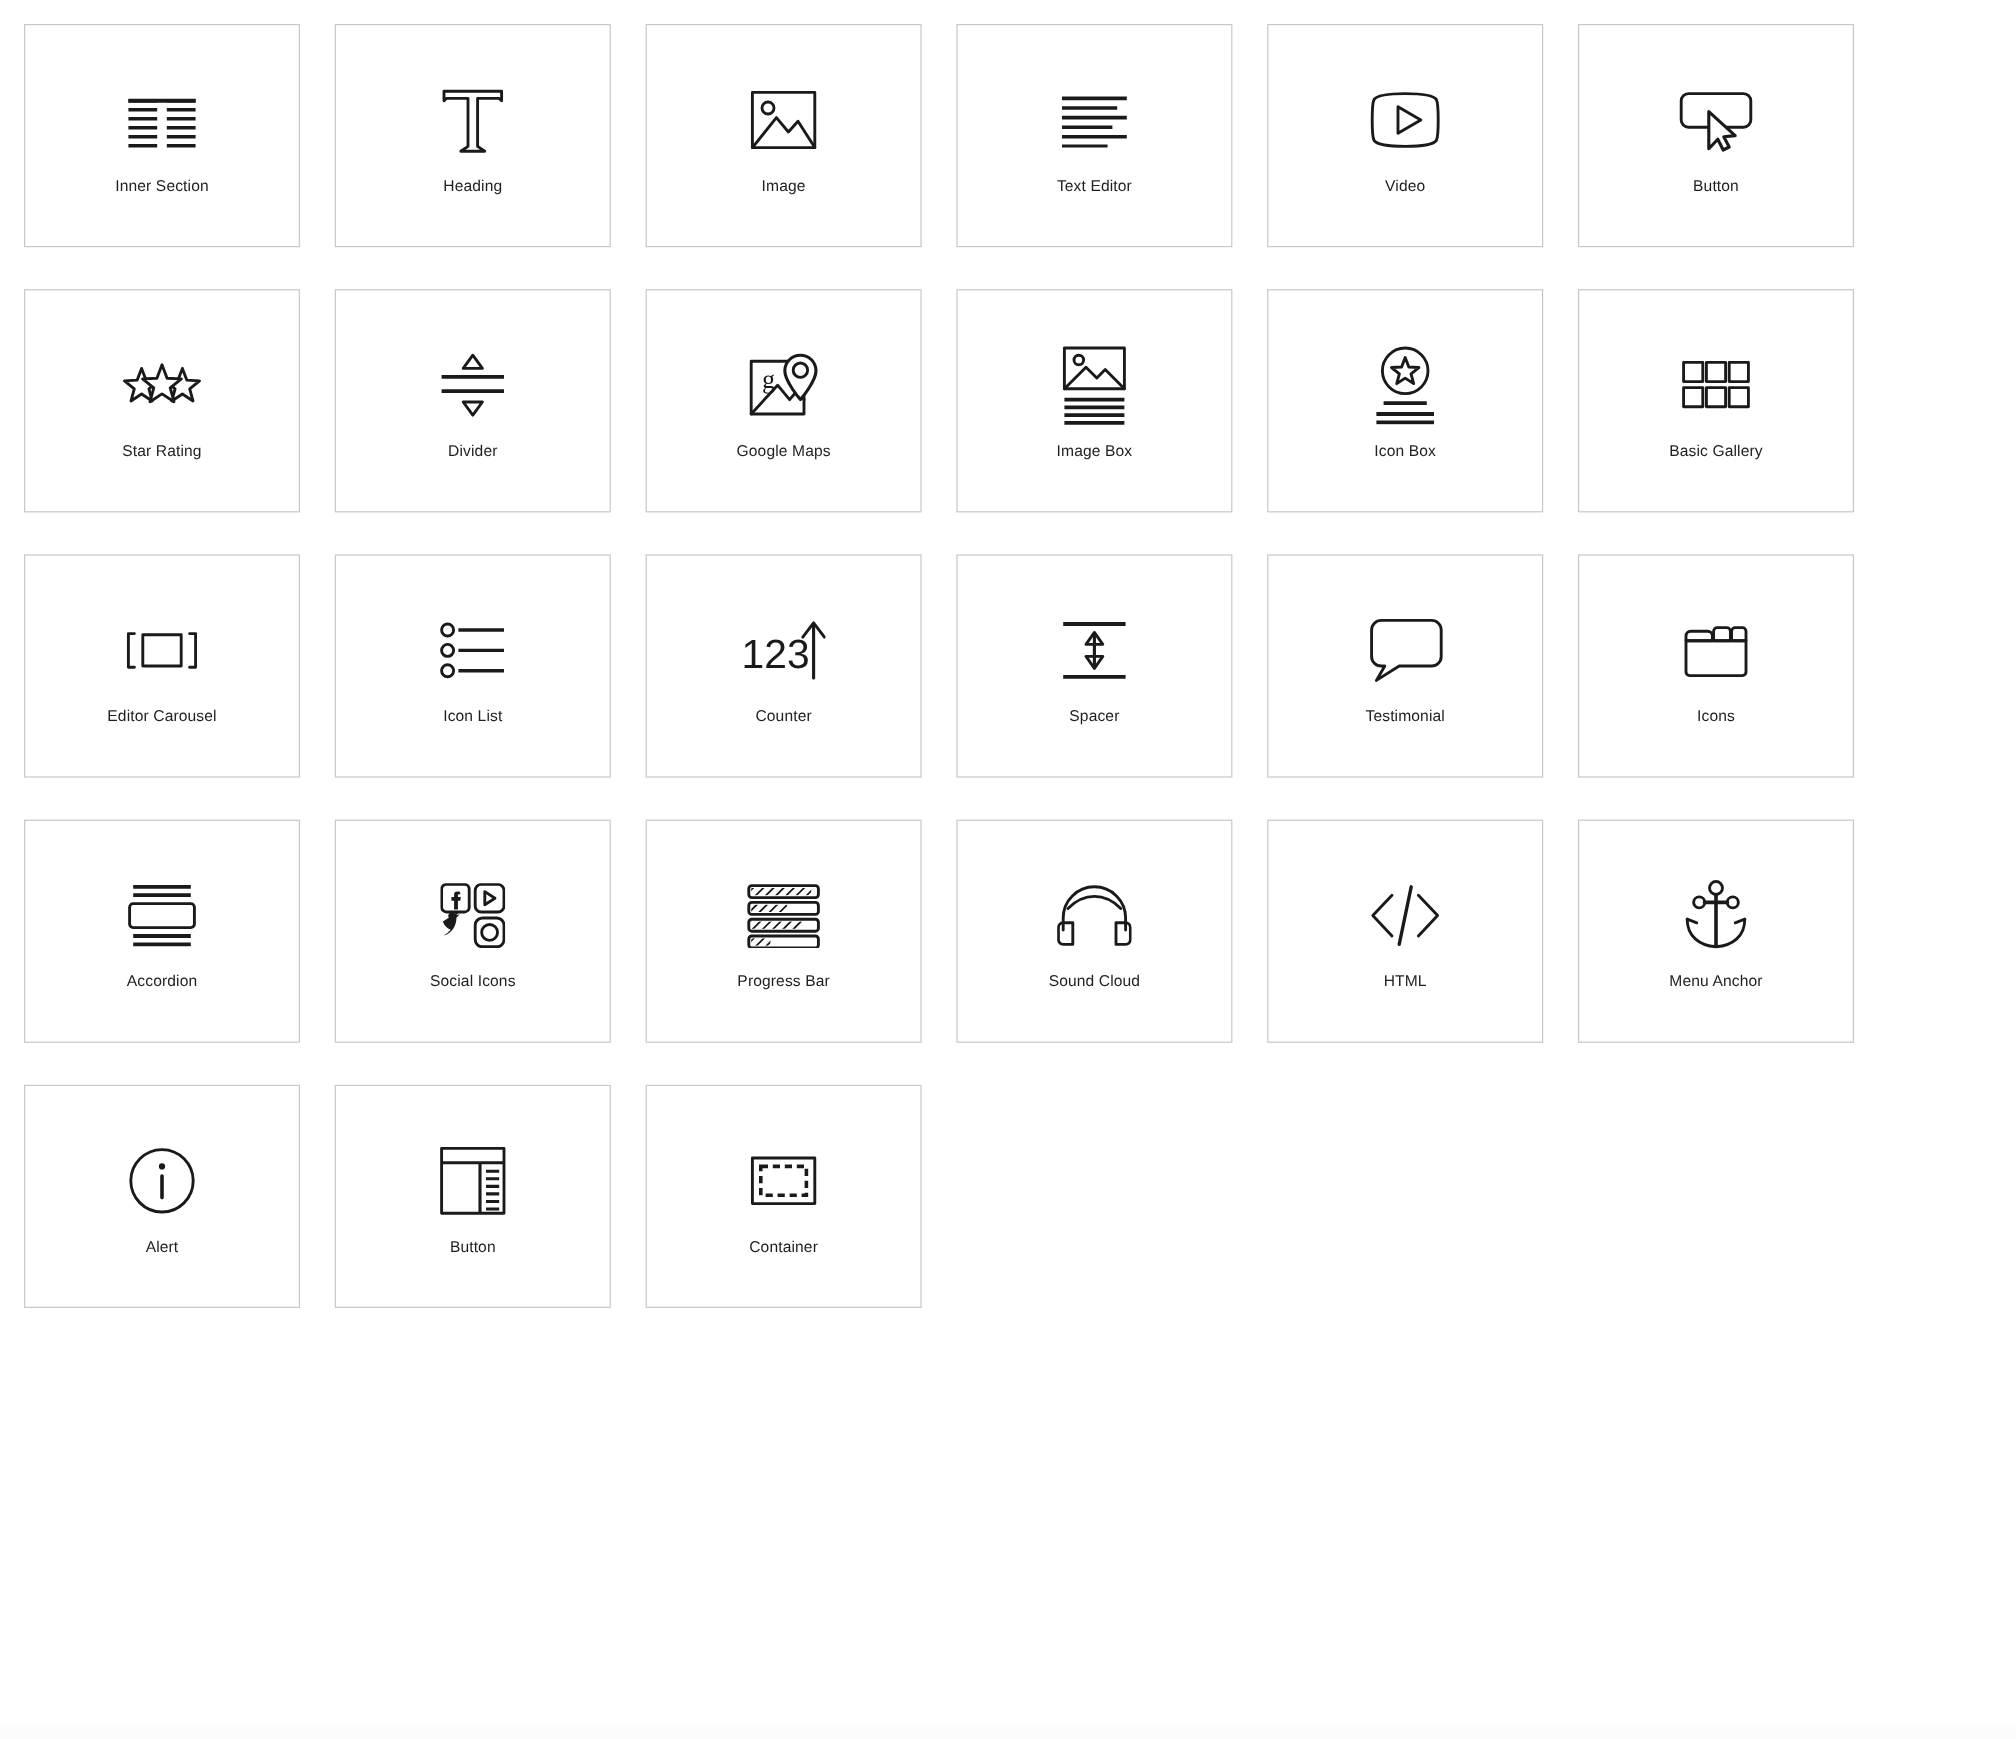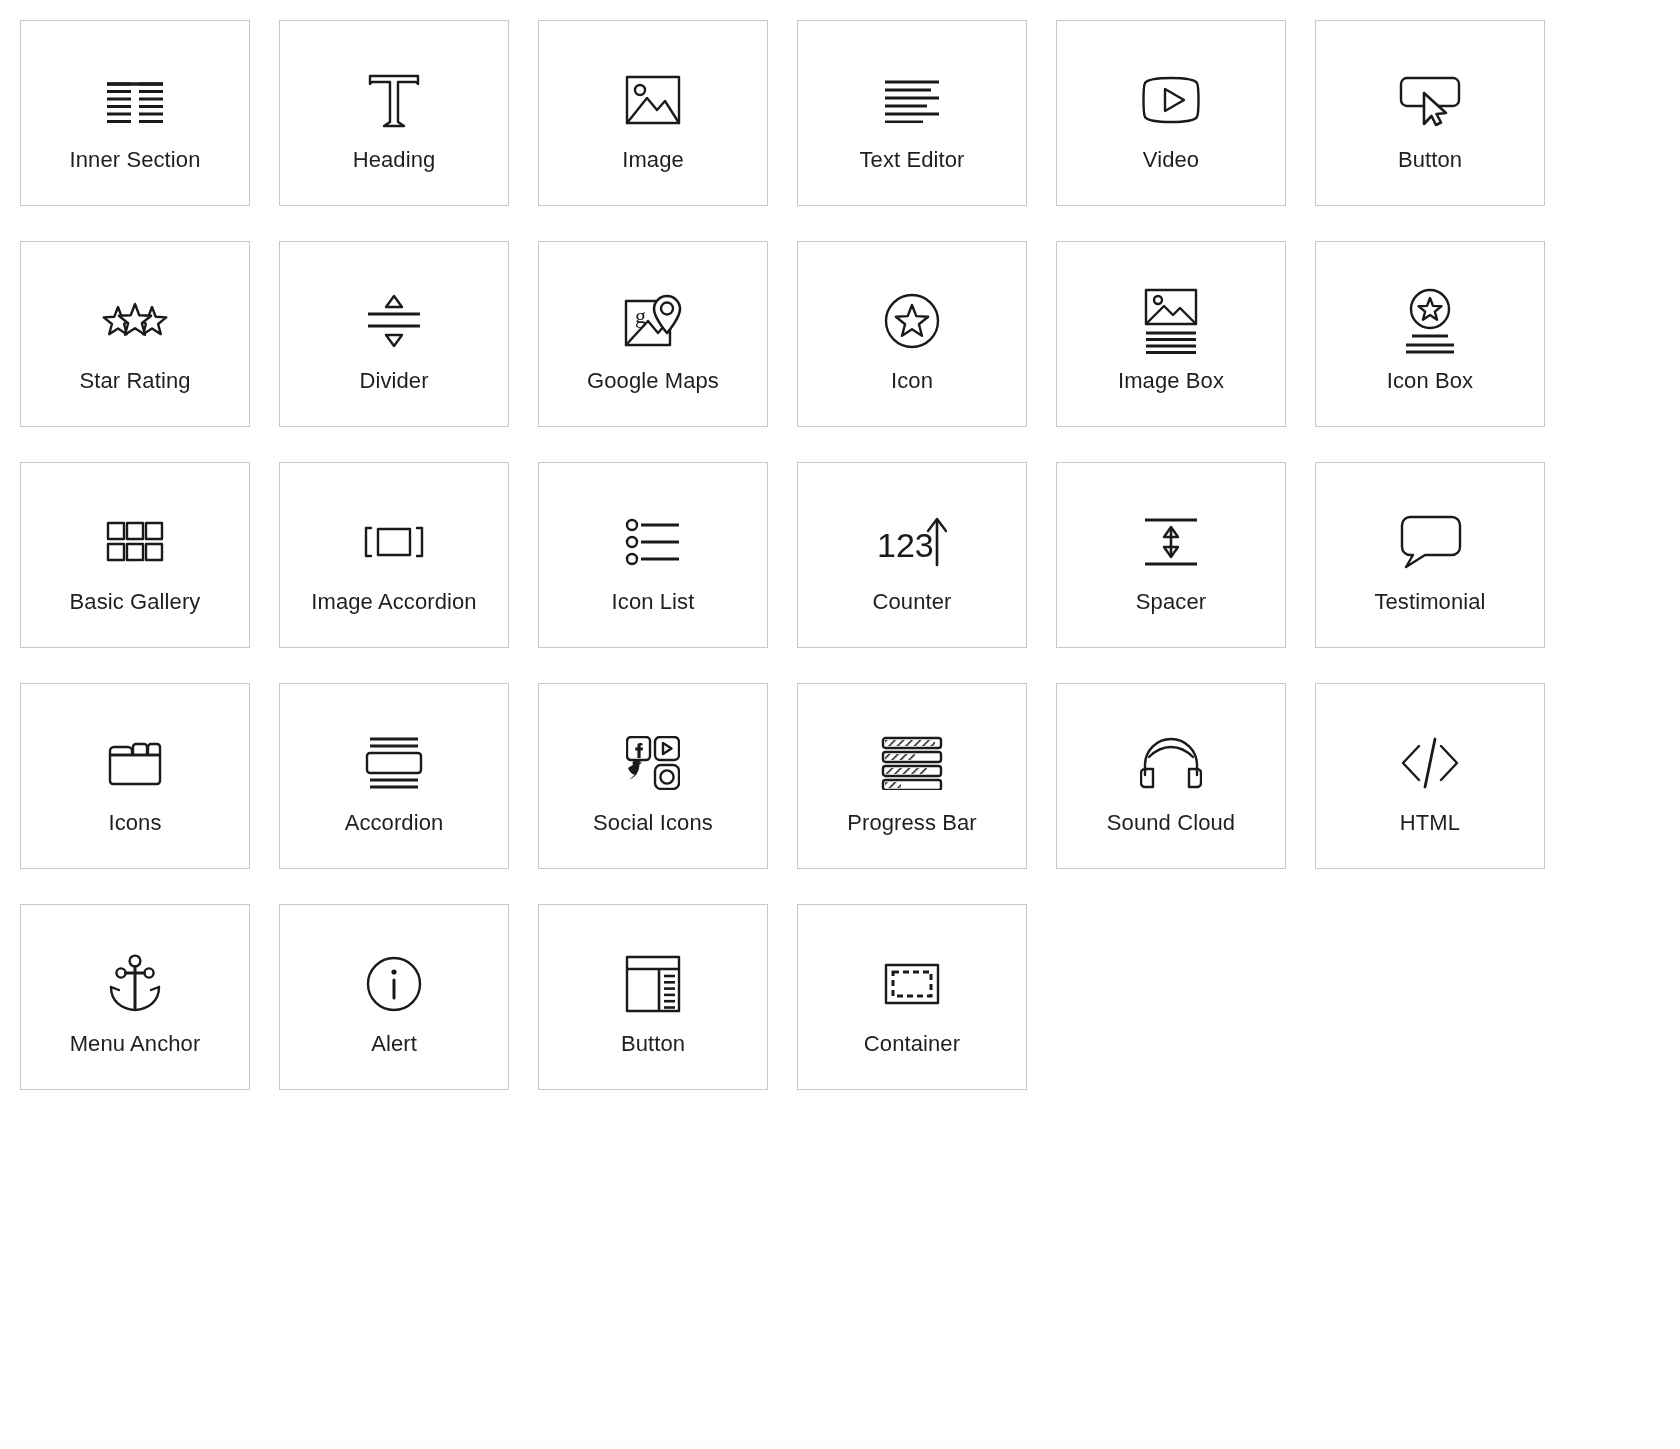--- a/index.html
+++ b/index.html
@@ -36,21 +36,21 @@
   }
   .widget-icon {
     height: 86px;
     display: flex;
     align-items: center;
     justify-content: center;
     margin-top: 36px;
   }
   .widget-icon svg { display: block; }
   .widget-label {
-    font-size: 22px;
+    font-size: 13px;
     color: #1f1f1f;
     font-weight: 400;
     text-align: center;
     line-height: 1.2;
     letter-spacing: .1px;
     margin-top: 4px;
   }
   .bottom-strip {
     position: absolute;
     left: 0; right: 0; bottom: 0;
@@ -160,29 +160,20 @@
       <path d="M3 52 L25 28 L35 40 L41 33 L47 40" stroke="#1a1a1a" fill="none" stroke-width="2.4" stroke-linecap="round" stroke-linejoin="round"></path>
       <text x="12" y="30" font-family="Liberation Serif, serif" font-size="22" fill="#1a1a1a">g</text>
       <path d="M44 3 C51.2 3 57 8.8 57 16 C57 25 44 40 44 40 C44 40 31 25 31 16 C31 8.8 36.8 3 44 3 Z" fill="#ffffff" stroke="#1a1a1a" stroke-width="2.6" stroke-linejoin="round"></path>
       <circle cx="44" cy="15.5" r="6" stroke="#1a1a1a" fill="none" stroke-width="2.4" stroke-linecap="round" stroke-linejoin="round"></circle>
     </svg>
         </div>
         <div class="widget-label">Google Maps</div>
       </div>
       <div class="widget-card">
         <div class="widget-icon">
-          <svg width="58" height="58" viewBox="0 0 58 58">
-      <circle cx="29" cy="29" r="26" stroke="#1a1a1a" fill="none" stroke-width="2.4" stroke-linecap="round" stroke-linejoin="round"></circle>
-      <path d="M29.00 13.00 L33.29 24.09 L45.17 24.75 L35.94 32.26 L38.99 43.75 L29.00 37.30 L19.01 43.75 L22.06 32.26 L12.83 24.75 L24.71 24.09 Z" stroke="#1a1a1a" fill="none" stroke-width="2.4" stroke-linecap="round" stroke-linejoin="round"></path>
-    </svg>
-        </div>
-        <div class="widget-label">Icon</div>
-      </div>
-      <div class="widget-card">
-        <div class="widget-icon">
           <svg width="56" height="66" viewBox="0 0 56 66">
       <rect x="3" y="2" width="50" height="34" stroke="#1a1a1a" fill="none" stroke-width="2.4" stroke-linecap="round" stroke-linejoin="round"></rect>
       <circle cx="15" cy="12" r="4" stroke="#1a1a1a" fill="none" stroke-width="2.4" stroke-linecap="round" stroke-linejoin="round"></circle>
       <path d="M3 36 L21 18 L30 27 L37 20 L53 36" stroke="#1a1a1a" fill="none" stroke-width="2.4" stroke-linecap="round" stroke-linejoin="round"></path>
       <line x1="3" y1="45" x2="53" y2="45" stroke="#1a1a1a" stroke-width="3.2" stroke-linecap="butt"></line>
             <line x1="3" y1="51.5" x2="53" y2="51.5" stroke="#1a1a1a" stroke-width="3.2" stroke-linecap="butt"></line>
             <line x1="3" y1="58" x2="53" y2="58" stroke="#1a1a1a" stroke-width="3.2" stroke-linecap="butt"></line>
             <line x1="3" y1="64.5" x2="53" y2="64.5" stroke="#1a1a1a" stroke-width="3.2" stroke-linecap="butt"></line>
     </svg>
         </div>
@@ -214,21 +205,21 @@
         <div class="widget-label">Basic Gallery</div>
       </div>
       <div class="widget-card">
         <div class="widget-icon">
           <svg width="64" height="40" viewBox="0 0 64 40">
       <rect x="16" y="7" width="32" height="26" stroke="#1a1a1a" fill="none" stroke-width="2.4" stroke-linecap="round" stroke-linejoin="round"></rect>
       <path d="M9 6 L4 6 L4 34 L9 34" stroke="#1a1a1a" fill="none" stroke-width="2.4" stroke-linecap="round" stroke-linejoin="round"></path>
       <path d="M55 6 L60 6 L60 34 L55 34" stroke="#1a1a1a" fill="none" stroke-width="2.4" stroke-linecap="round" stroke-linejoin="round"></path>
     </svg>
         </div>
-        <div class="widget-label">Image Accordion</div>
+        <div class="widget-label">Editor Carousel</div>
       </div>
       <div class="widget-card">
         <div class="widget-icon">
           <svg width="58" height="48" viewBox="0 0 58 48">
       <circle cx="8" cy="7" r="5" stroke="#1a1a1a" fill="none" stroke-width="2.4" stroke-linecap="round" stroke-linejoin="round"></circle>
             <line x1="17" y1="7" x2="55" y2="7" stroke="#1a1a1a" stroke-width="2.8"></line>
       <circle cx="8" cy="24" r="5" stroke="#1a1a1a" fill="none" stroke-width="2.4" stroke-linecap="round" stroke-linejoin="round"></circle>
             <line x1="17" y1="24" x2="55" y2="24" stroke="#1a1a1a" stroke-width="2.8"></line>
       <circle cx="8" cy="41" r="5" stroke="#1a1a1a" fill="none" stroke-width="2.4" stroke-linecap="round" stroke-linejoin="round"></circle>
             <line x1="17" y1="41" x2="55" y2="41" stroke="#1a1a1a" stroke-width="2.8"></line>

